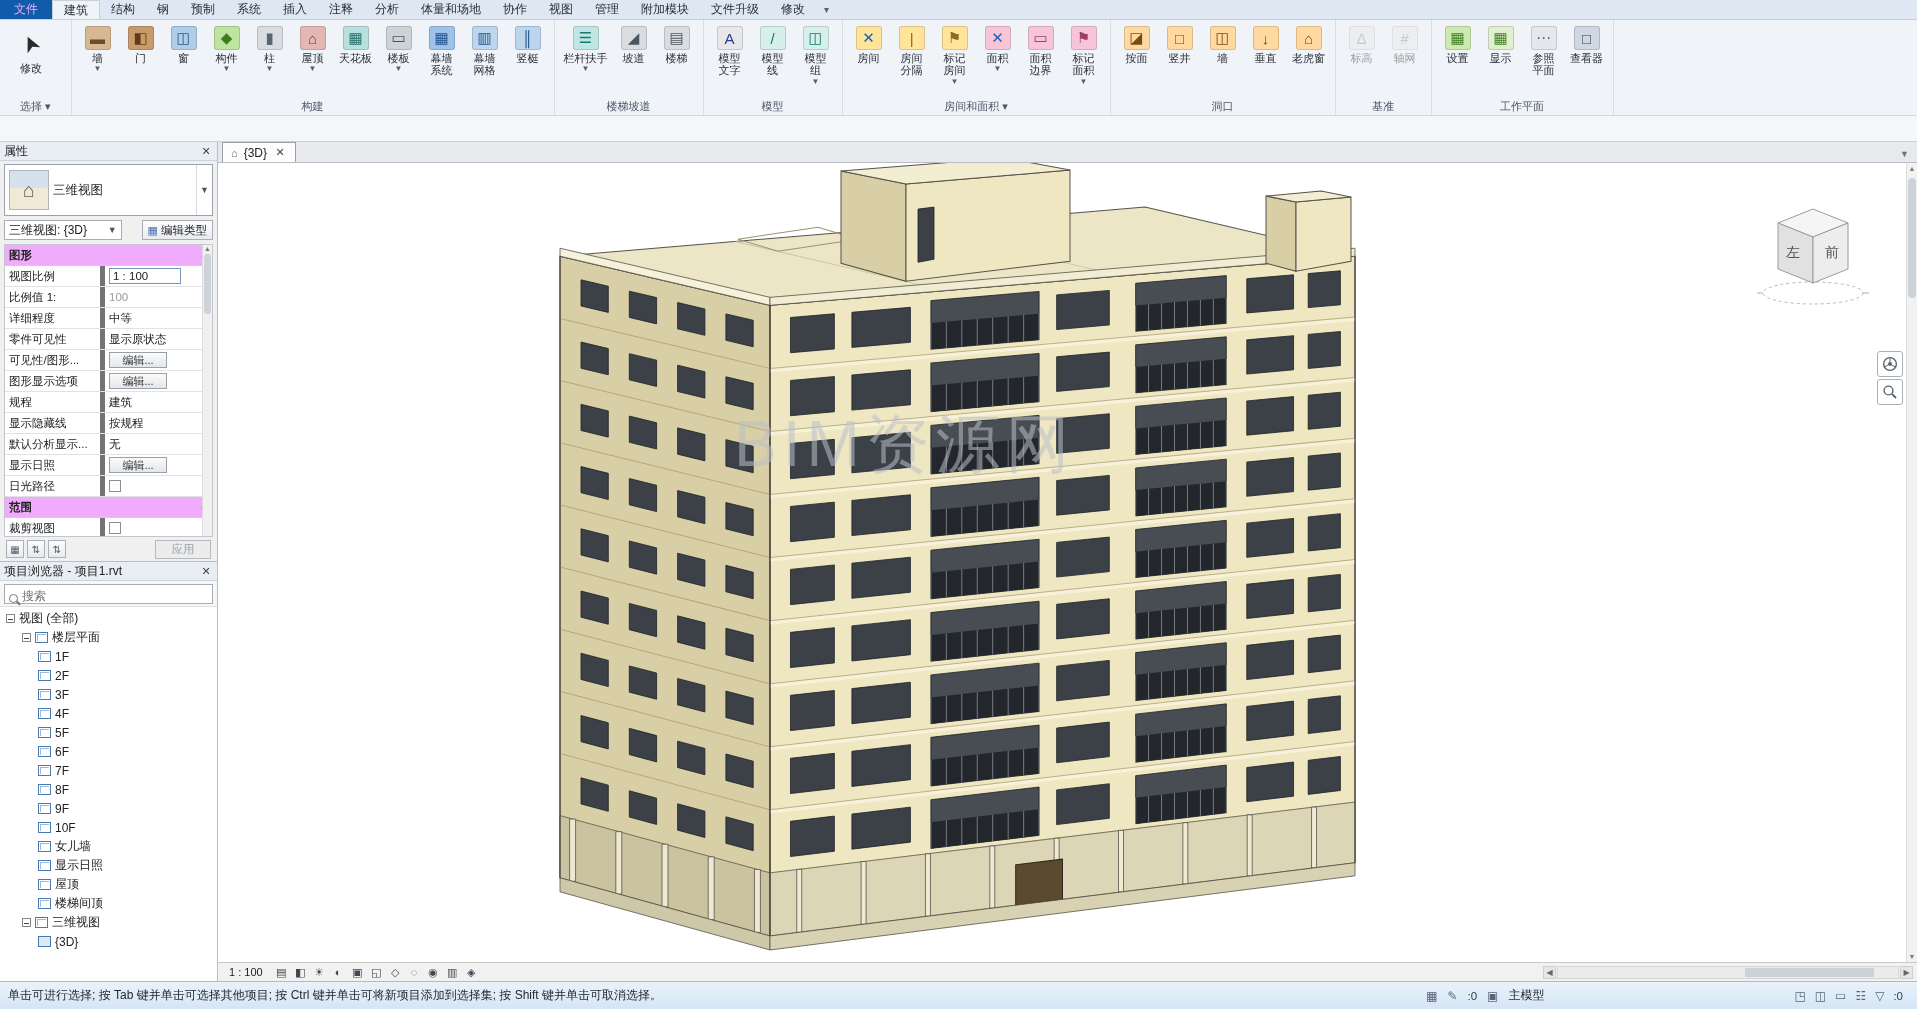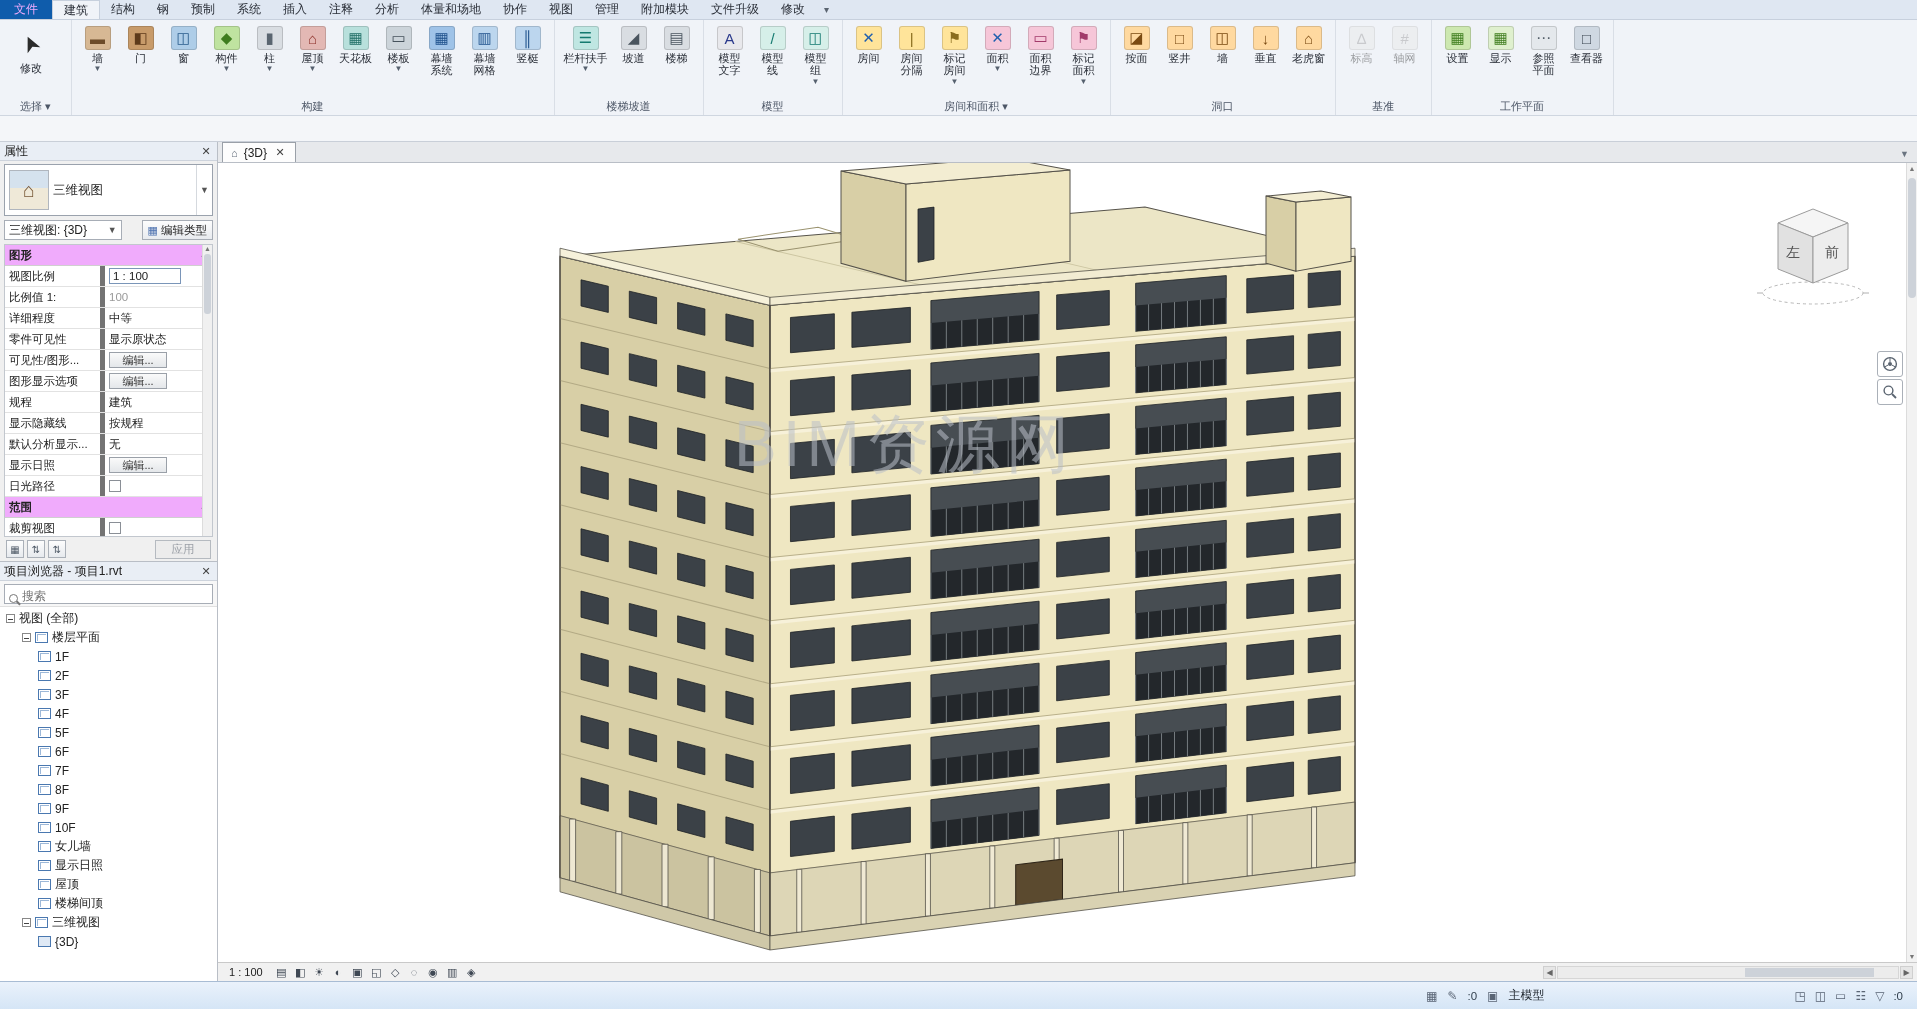--- a/index.html
+++ b/index.html
@@ -944,20 +944,21 @@
           <div class="strack">
               <div class="sthumb"></div>
             </div>
           <div class="sarr">▶</div>
         </div>
       </div>
     </div>
   </div>
 
   <div class="statusbar">
+    <span class="sb-hint">单击可进行选择; 按 Tab 键并单击可选择其他项目; 按 Ctrl 键并单击可将新项目添加到选择集; 按 Shift 键并单击可取消选择。</span>
     <span class="sb-mid">
       <span class="sbico">▦</span>
       <span class="sbico">✎</span>
       <span class="sbcount">:0</span>
       <span class="sbico">▣</span>
       <span>主模型</span>
     </span>
     <span class="sb-right" id="sbicons">
         <span class="sbico">◳</span>
         <span class="sbico">◫</span>

